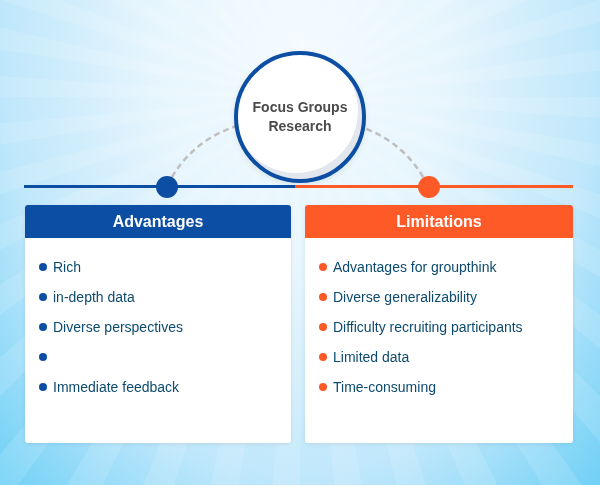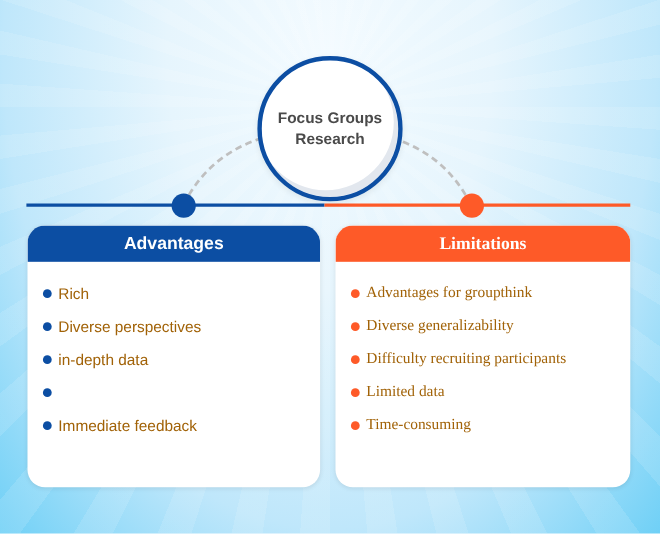--- a/index.html
+++ b/index.html
@@ -18,34 +18,34 @@
     position: absolute; left: 234px; top: 51px; width: 124px; height: 124px;
     border-radius: 50%; background: #ffffff; border: 4px solid #0c4ea3;
     box-shadow: inset -4px -6px 0 #e2e7ee, 0 2px 6px rgba(0,0,0,0.08);
     display: flex; align-items: center; justify-content: center; text-align: center;
   }
   .center-title {
     font-weight: bold; font-size: 14px; line-height: 19px; color: #4a4a4a; width: 100px;
   }
   .card {
     position: absolute; top: 205px; width: 266px; height: 238px;
-    background: #ffffff; border-radius: 16px; overflow: hidden;
+    background: #ffffff; border-radius: 3px; overflow: hidden;
     box-shadow: 0 1px 4px rgba(0,0,0,0.08);
   }
   .card.adv { left: 25px; }
-  .card.lim { left: 305px; width: 268px; font-family: Liberation Serif, serif; }
+  .card.lim { left: 305px; width: 268px; }
   .card-header {
     height: 33px; line-height: 33px; text-align: center; color: #fff;
     font-weight: bold; font-size: 16px;
   }
   .adv .card-header { background: #0c4ea3; }
   .lim .card-header { background: #fe5a28; }
   .card ul { list-style: none; margin: 0; padding: 14px 0 0 14px; }
   .card li {
-    height: 30px; line-height: 26px; font-size: 14px; color: #a16207;
+    height: 30px; line-height: 26px; font-size: 14px; color: #0c4a6e;
     display: flex; align-items: center;
   }
   .dot {
     display: inline-block; width: 8px; height: 8px; border-radius: 50%; margin-right: 6px; flex: none;
   }
   .adv .dot { background: #0c4ea3; }
   .lim .dot { background: #fe5a28; }
 </style>
 </head>
 <body>
@@ -67,25 +67,25 @@
 
 <div class="card adv">
   <div class="card-header">Advantages</div>
   <ul>
     <li>
         <span class="dot"></span>
         <span>Rich</span>
       </li>
     <li>
         <span class="dot"></span>
-        <span>Diverse perspectives</span>
+        <span>in-depth data</span>
       </li>
     <li>
         <span class="dot"></span>
-        <span>in-depth data</span>
+        <span>Diverse perspectives</span>
       </li>
     <li>
         <span class="dot"></span>
       </li>
     <li>
         <span class="dot"></span>
         <span>Immediate feedback</span>
       </li>
   </ul>
 </div>

